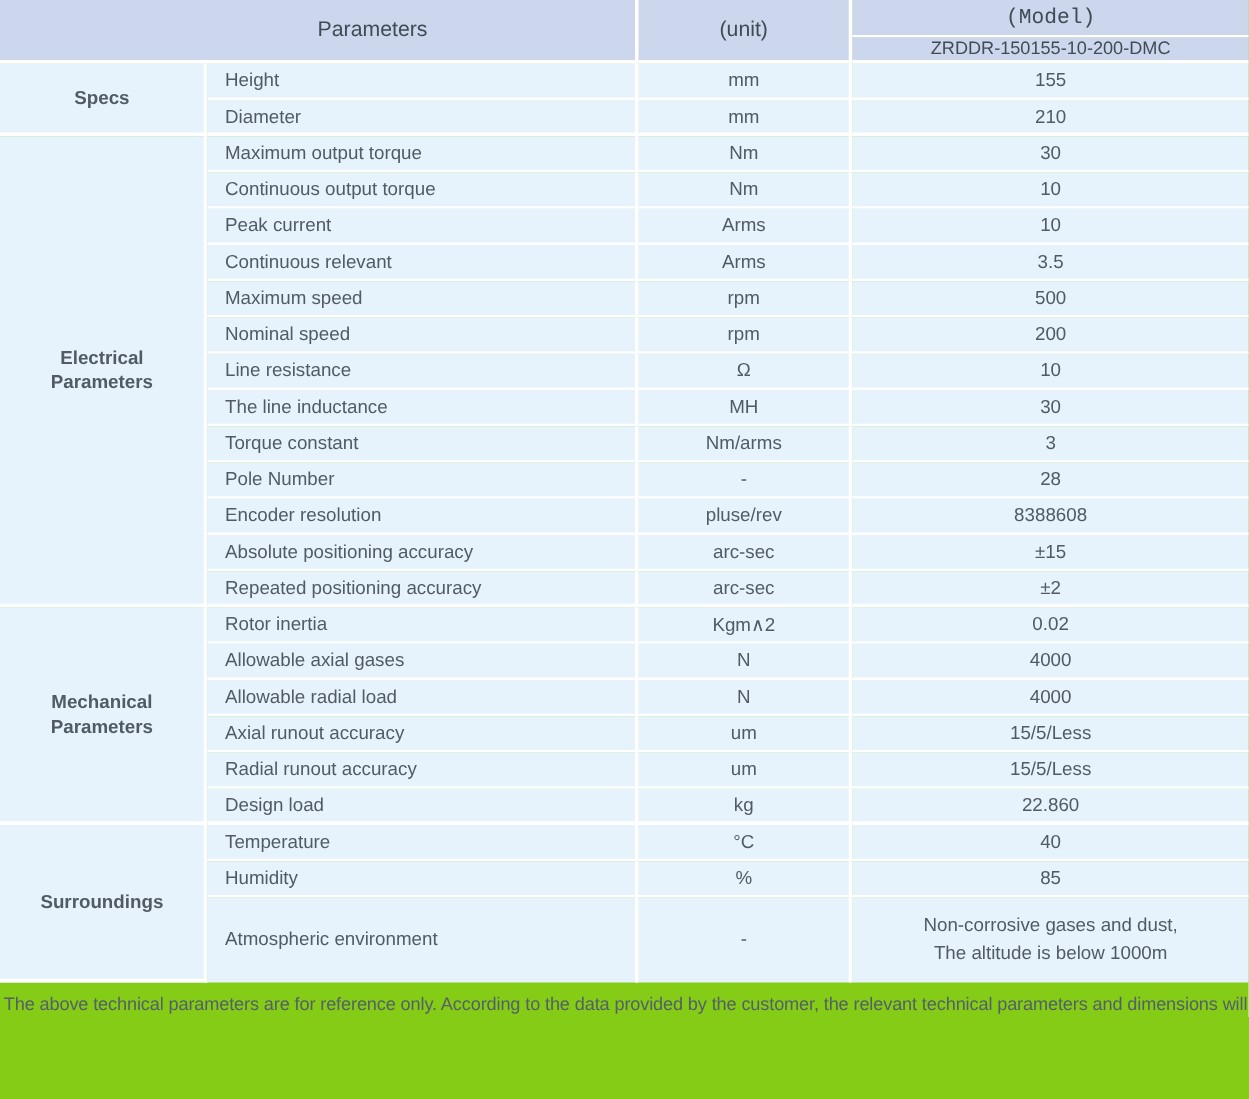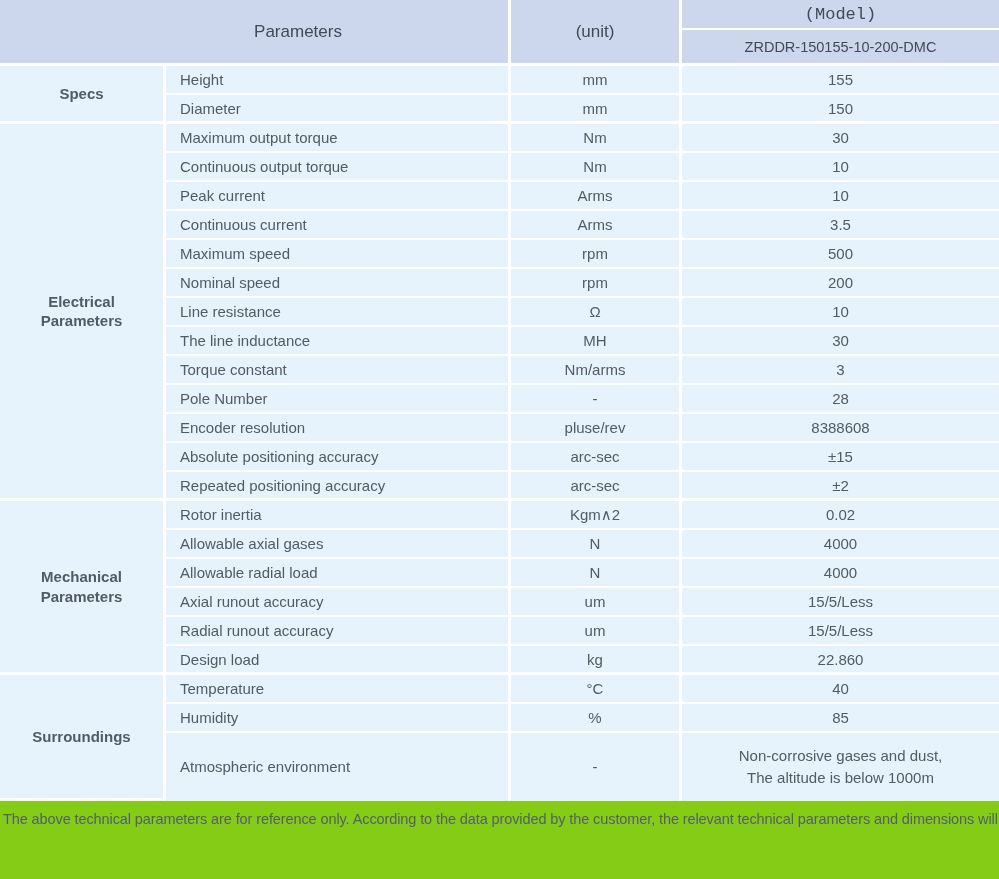--- a/index.html
+++ b/index.html
@@ -35,21 +35,21 @@
 
   
   .hd {
     background: #ccd6ed;
     color: #414b55;
     font-size: 17px;
   }
   .hd-params { border-bottom: 3px solid #ffffff; padding-left: 88px; }
   .hd-unit   { border-bottom: 3px solid #ffffff; }
   .hd-model  { height: 30px; border-bottom: 2px solid #ffffff; font-family: Liberation Mono, monospace; }
-  .hd-modelno{ height: 36px; border-bottom: 3px solid #ffffff; font-size: 14.5px; }
+  .hd-modelno{ height: 21px; border-bottom: 3px solid #ffffff; font-size: 14.5px; }
 
   
   .cell { background: #e6f3fc; }
   .cat  {
     background: #e6f3fc;
     white-space: pre-line;
     line-height: 1.3;
     border-bottom: 3px solid #ffffff;
     font-weight: bold;
   }
@@ -92,42 +92,42 @@
 
     <tr>
       <td class="cat" rowspan="2">Specs</td>
       <td class="cell param">Height</td>
       <td class="cell">mm</td>
       <td class="cell">155</td>
     </tr>
     <tr class="sec-end">
       <td class="cell param">Diameter</td>
       <td class="cell">mm</td>
-      <td class="cell">150</td>
+      <td class="cell">210</td>
     </tr>
 
     <tr>
       <td class="cat" rowspan="13">Electrical
 Parameters</td>
       <td class="cell param">Maximum output torque</td>
       <td class="cell">Nm</td>
       <td class="cell">30</td>
     </tr>
     <tr>
       <td class="cell param">Continuous output torque</td>
       <td class="cell">Nm</td>
       <td class="cell">10</td>
     </tr>
     <tr>
       <td class="cell param">Peak current</td>
       <td class="cell">Arms</td>
       <td class="cell">10</td>
     </tr>
     <tr>
-      <td class="cell param">Continuous current</td>
+      <td class="cell param">Continuous relevant</td>
       <td class="cell">Arms</td>
       <td class="cell">3.5</td>
     </tr>
     <tr>
       <td class="cell param">Maximum speed</td>
       <td class="cell">rpm</td>
       <td class="cell">500</td>
     </tr>
     <tr>
       <td class="cell param">Nominal speed</td>

